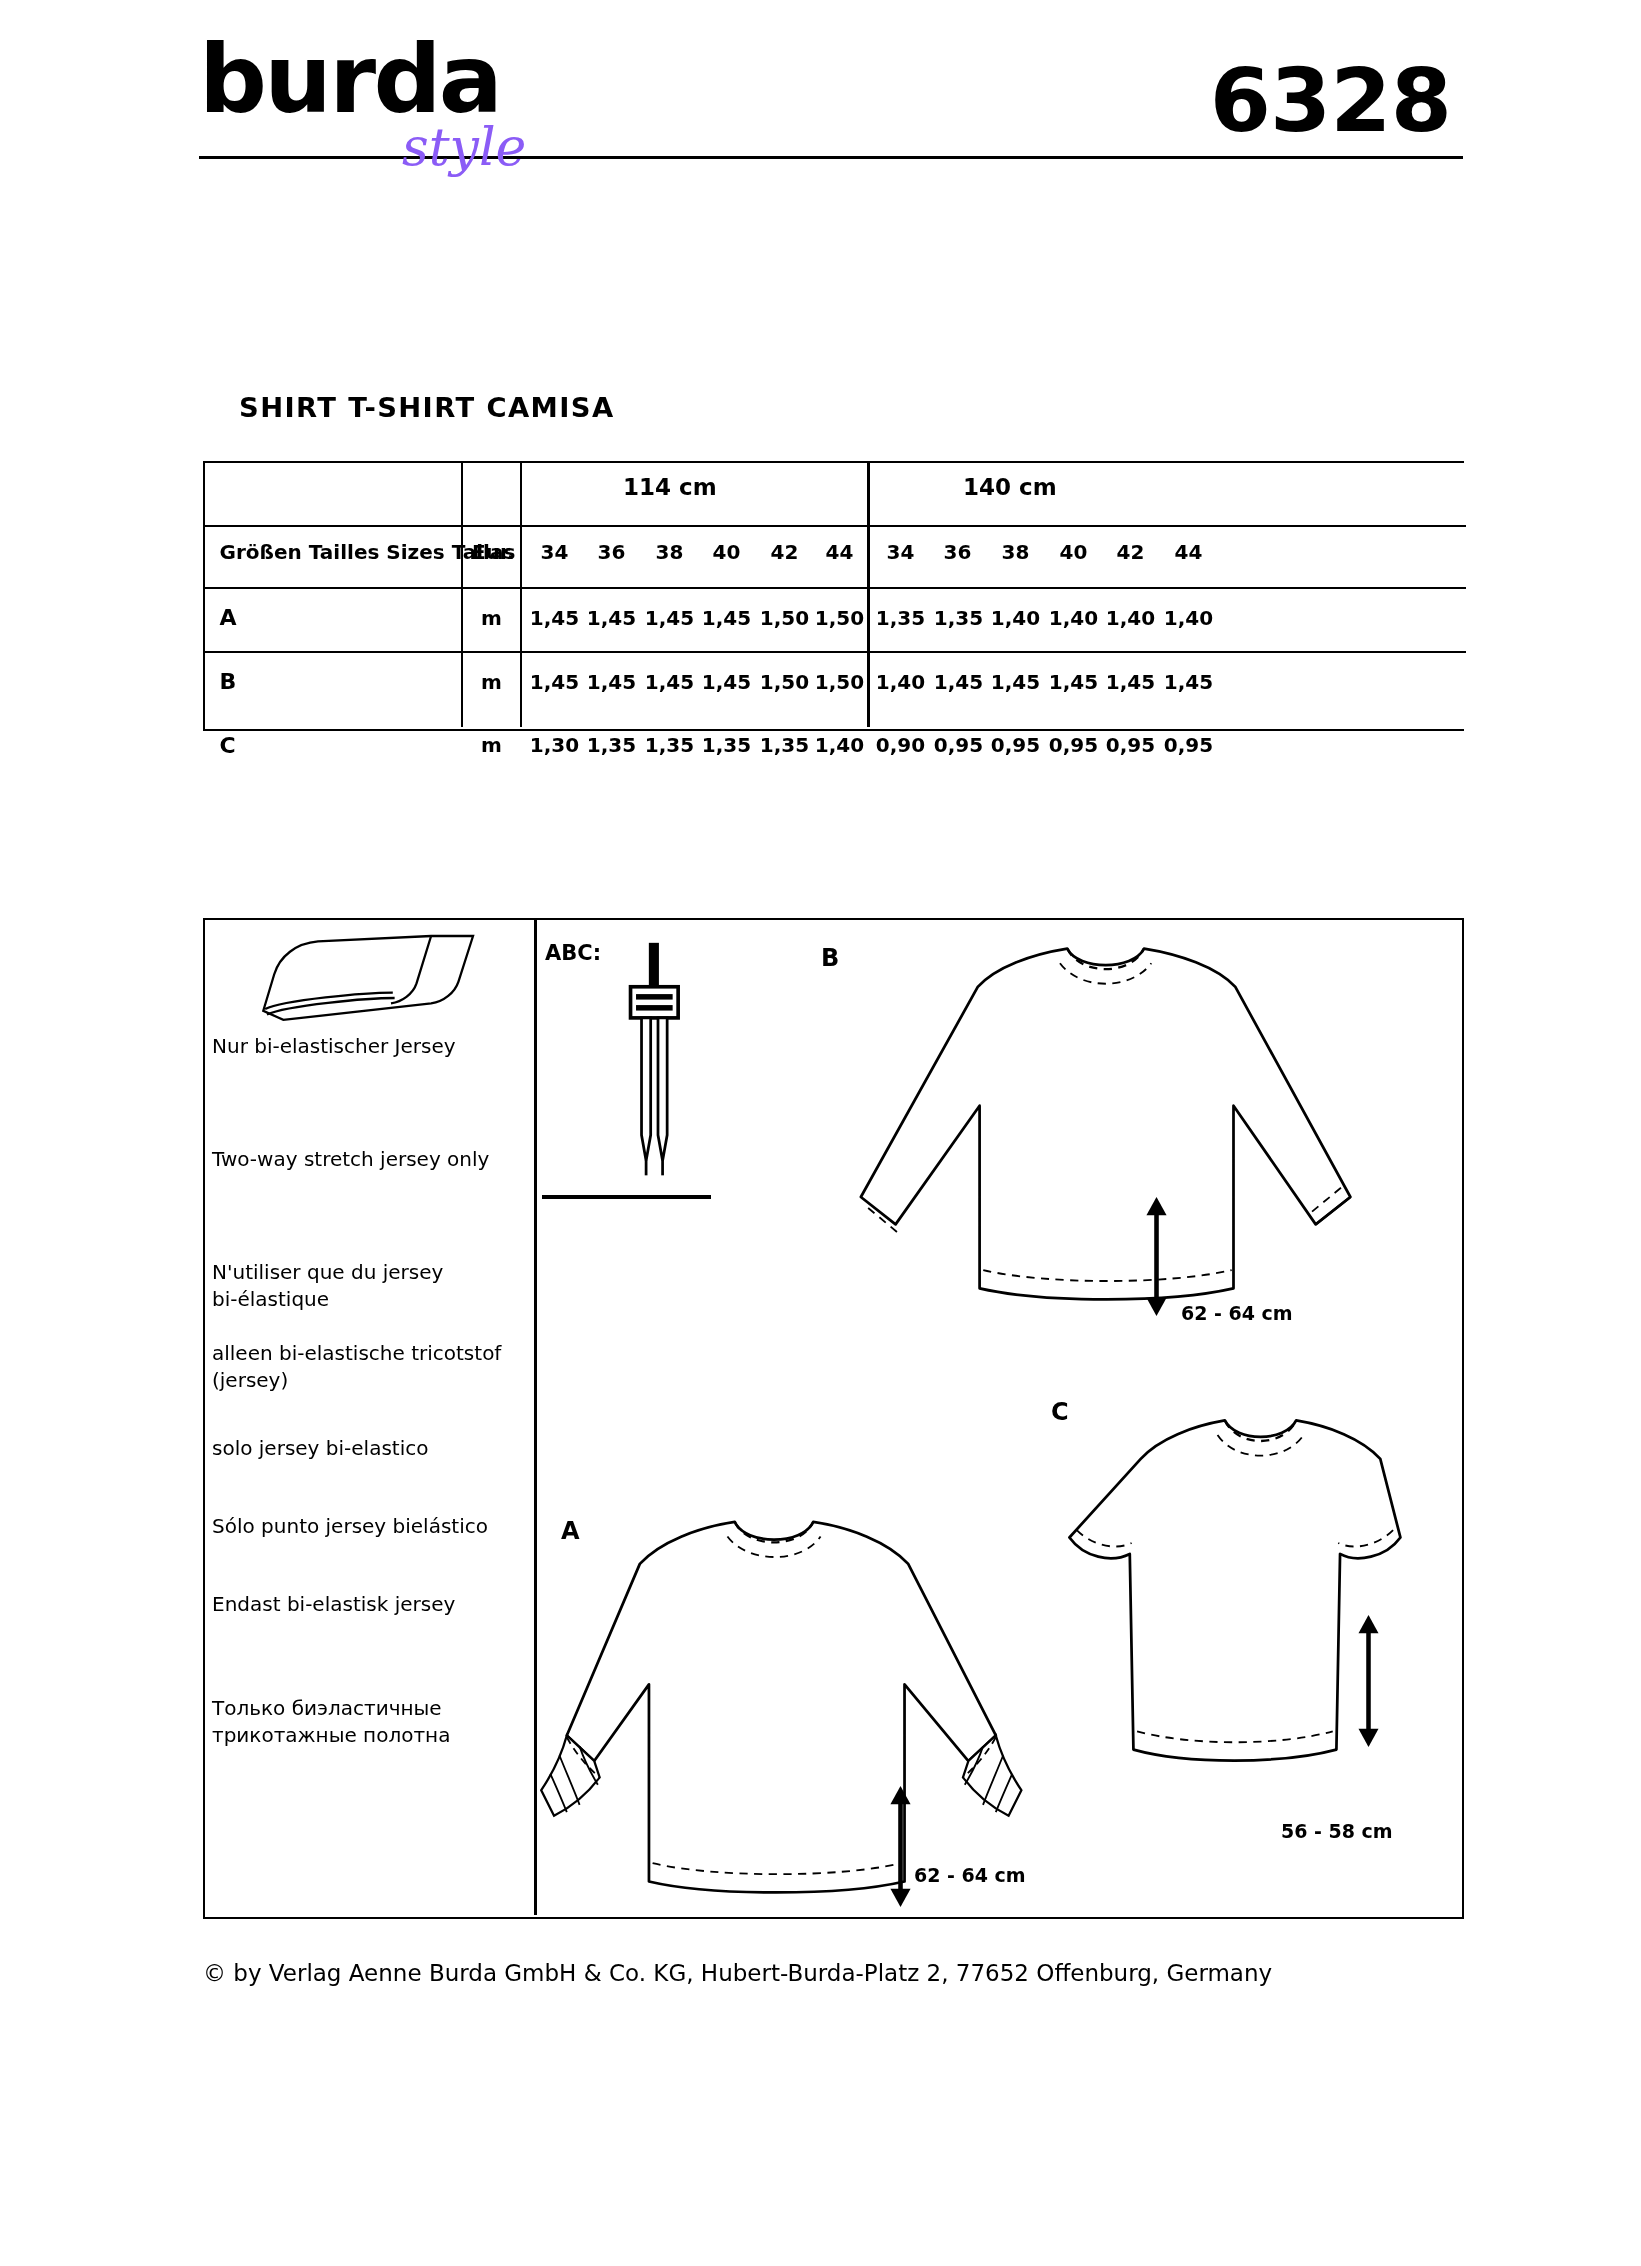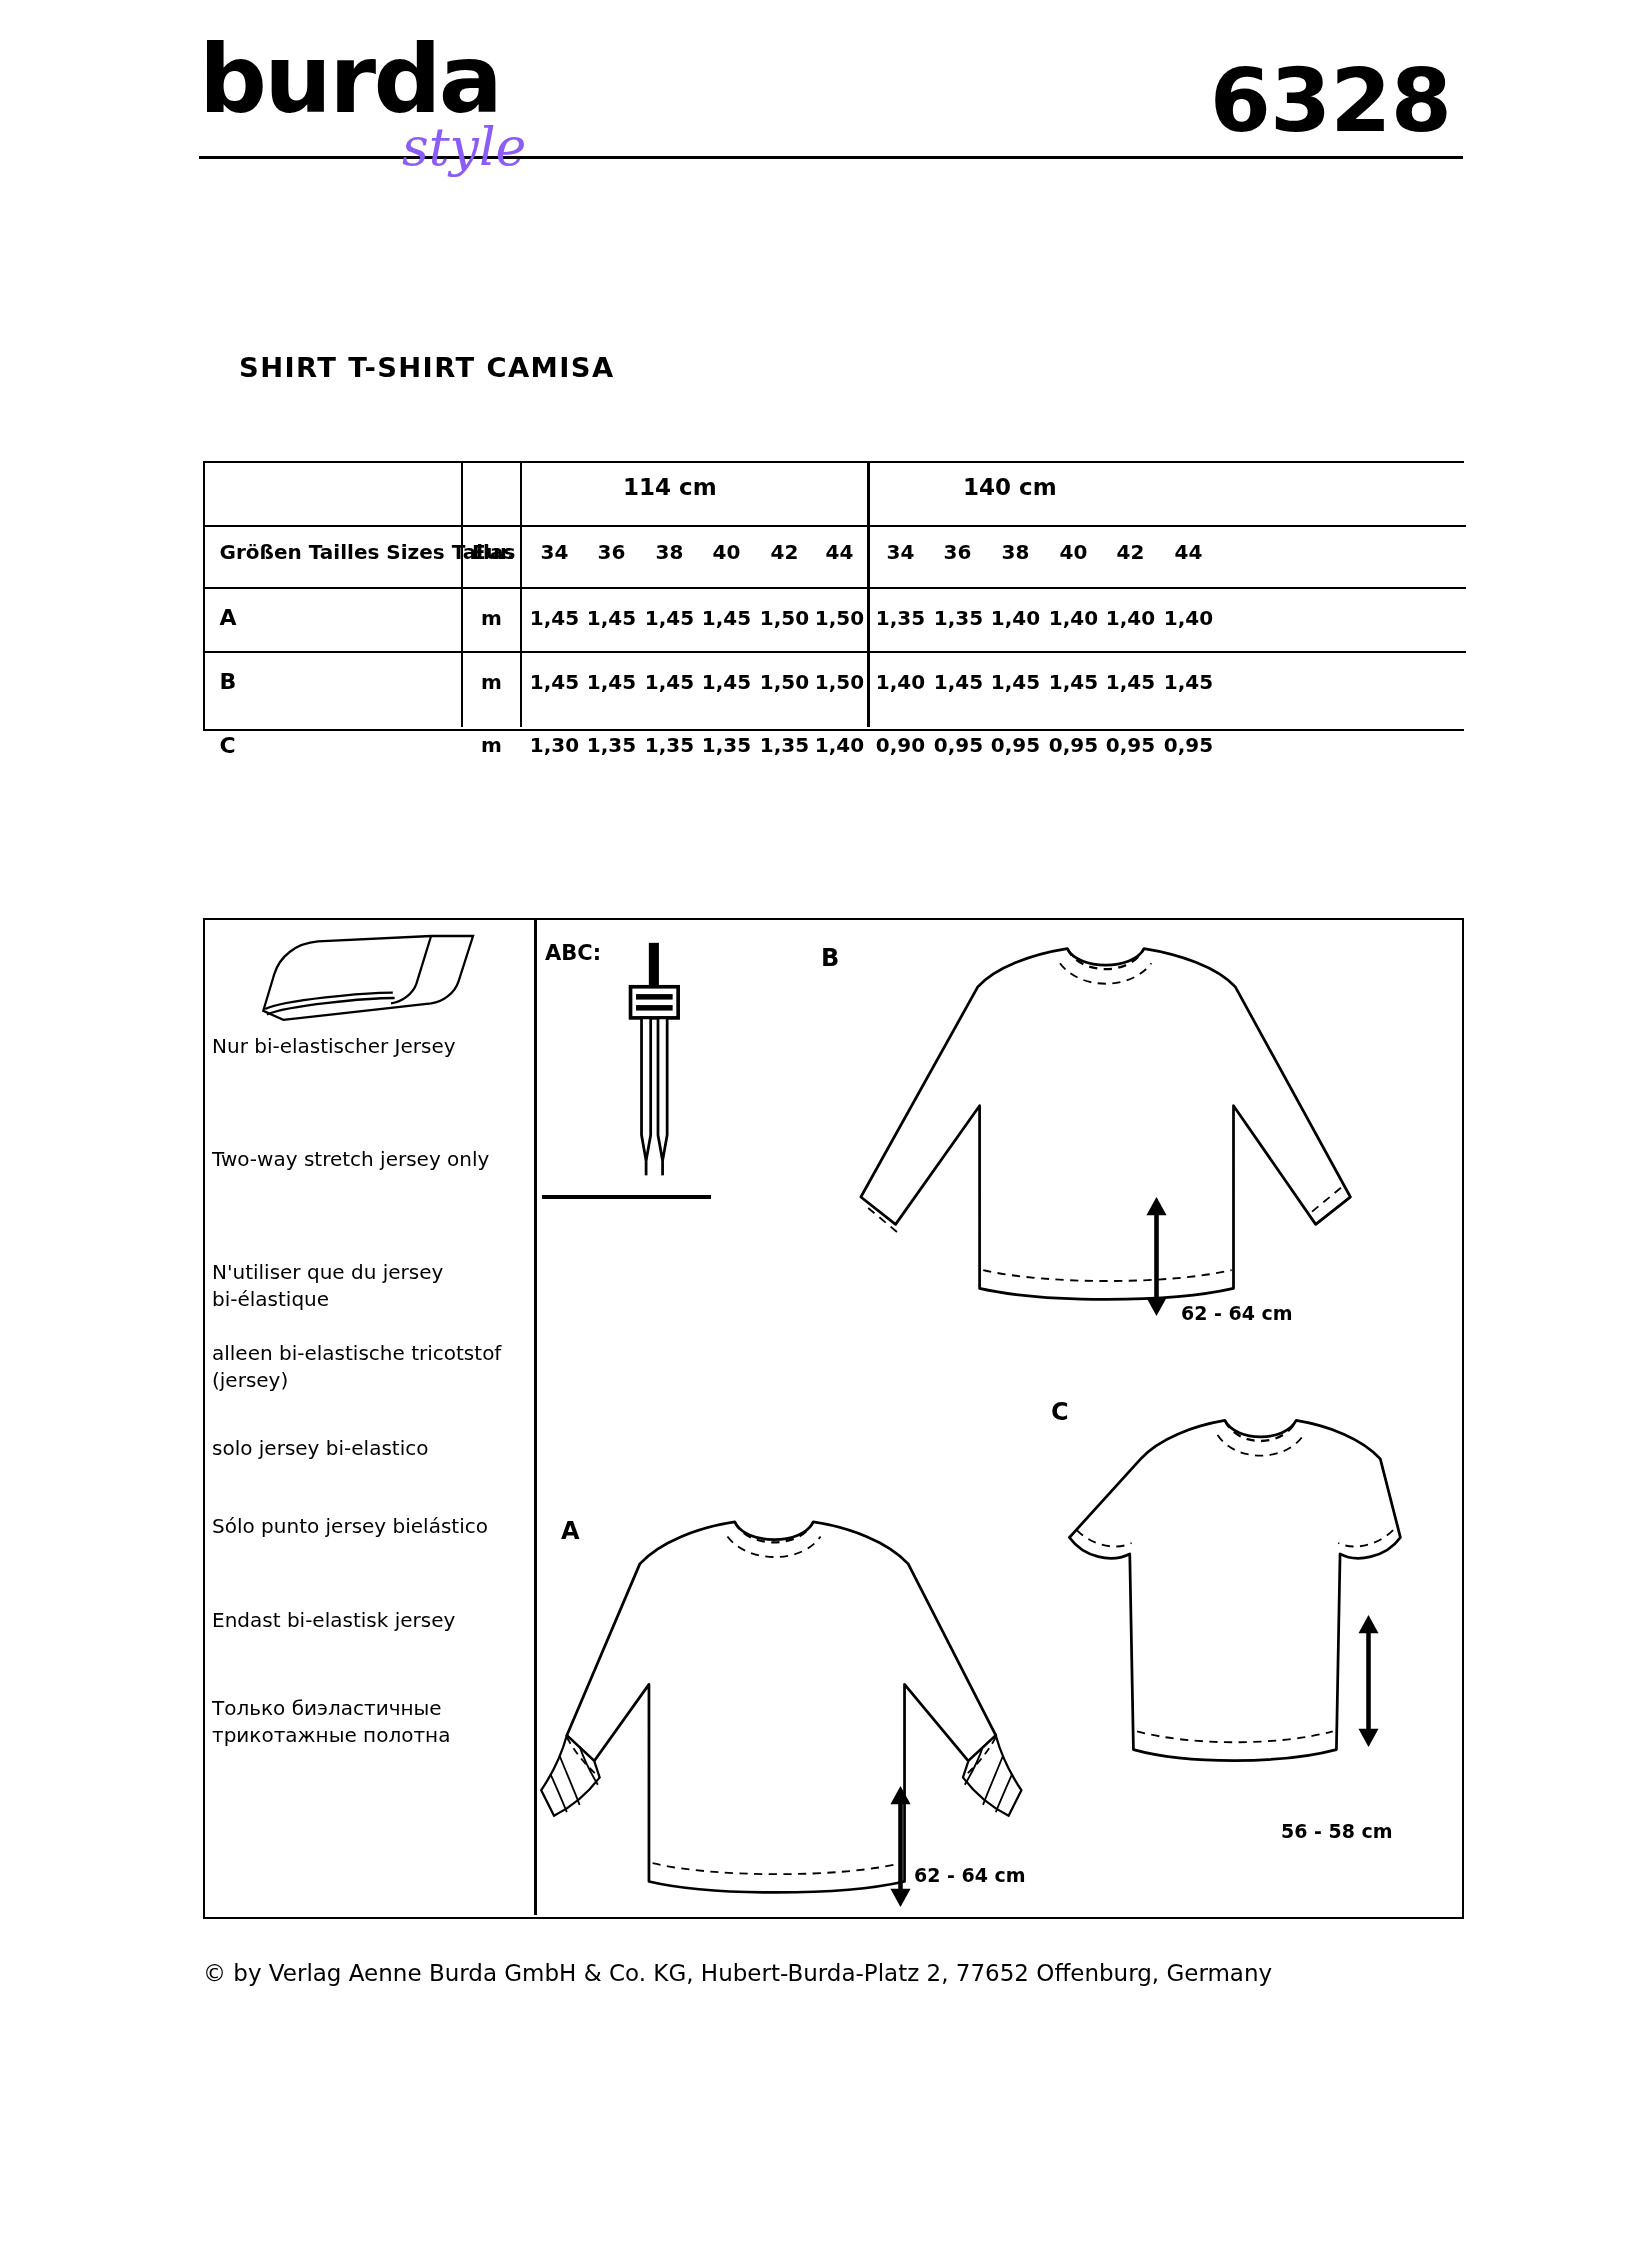--- a/index.html
+++ b/index.html
@@ -81,20 +81,21 @@
     position: absolute;
     left: 239px;
     top: 352px;
     width: 1005px;
   }
   .title-main {
     font-size: 27.4px;
     font-weight: bold;
     letter-spacing: 1.4px;
     font-family: "DejaVu Sans", sans-serif;
+    margin-top: 40px;
   }
   .title-sub {
     margin-top: 7.3px;
     font-size: 21px;
     font-family: "DejaVu Sans", sans-serif;
   }
   .title-sub b { font-weight: bold; }
   .tbl-outer {
     position: absolute;
     left: 203px;
@@ -342,21 +343,21 @@
 
   <div class="fabric-texts">
     <div class="fabric-text" style="top:0px;">Nur bi-elastischer Jersey</div>
     <div class="fabric-text" style="top:113px;">Two-way stretch jersey only</div>
     <div class="fabric-text" style="top:226px; white-space:pre-line;">N'utiliser que du jersey
 bi-élastique</div>
     <div class="fabric-text" style="top:307px; white-space:pre-line;">alleen bi-elastische tricotstof
 (jersey)</div>
     <div class="fabric-text" style="top:402px;">solo jersey bi-elastico</div>
     <div class="fabric-text" style="top:480px;">Sólo punto jersey bielástico</div>
-    <div class="fabric-text" style="top:574px;">Endast bi-elastisk jersey</div>
+    <div class="fabric-text" style="top:558px;">Endast bi-elastisk jersey</div>
     <div class="fabric-text" style="top:662px; white-space:pre-line;">Только биэластичные
 трикотажные полотна</div>
   </div>
 
   <div class="abc-label">ABC:</div>
   <svg style="position:absolute; left:603px; top:941px;" width="110" height="238" viewBox="0 0 120 260">
     <rect x="50" y="2" width="11" height="48" fill="#000"></rect>
     <rect x="30" y="50" width="52" height="34" fill="#ffffff" stroke="#000" stroke-width="4"></rect>
     <rect x="36" y="58" width="40" height="6" fill="#000"></rect>
     <rect x="36" y="70" width="40" height="6" fill="#000"></rect>

